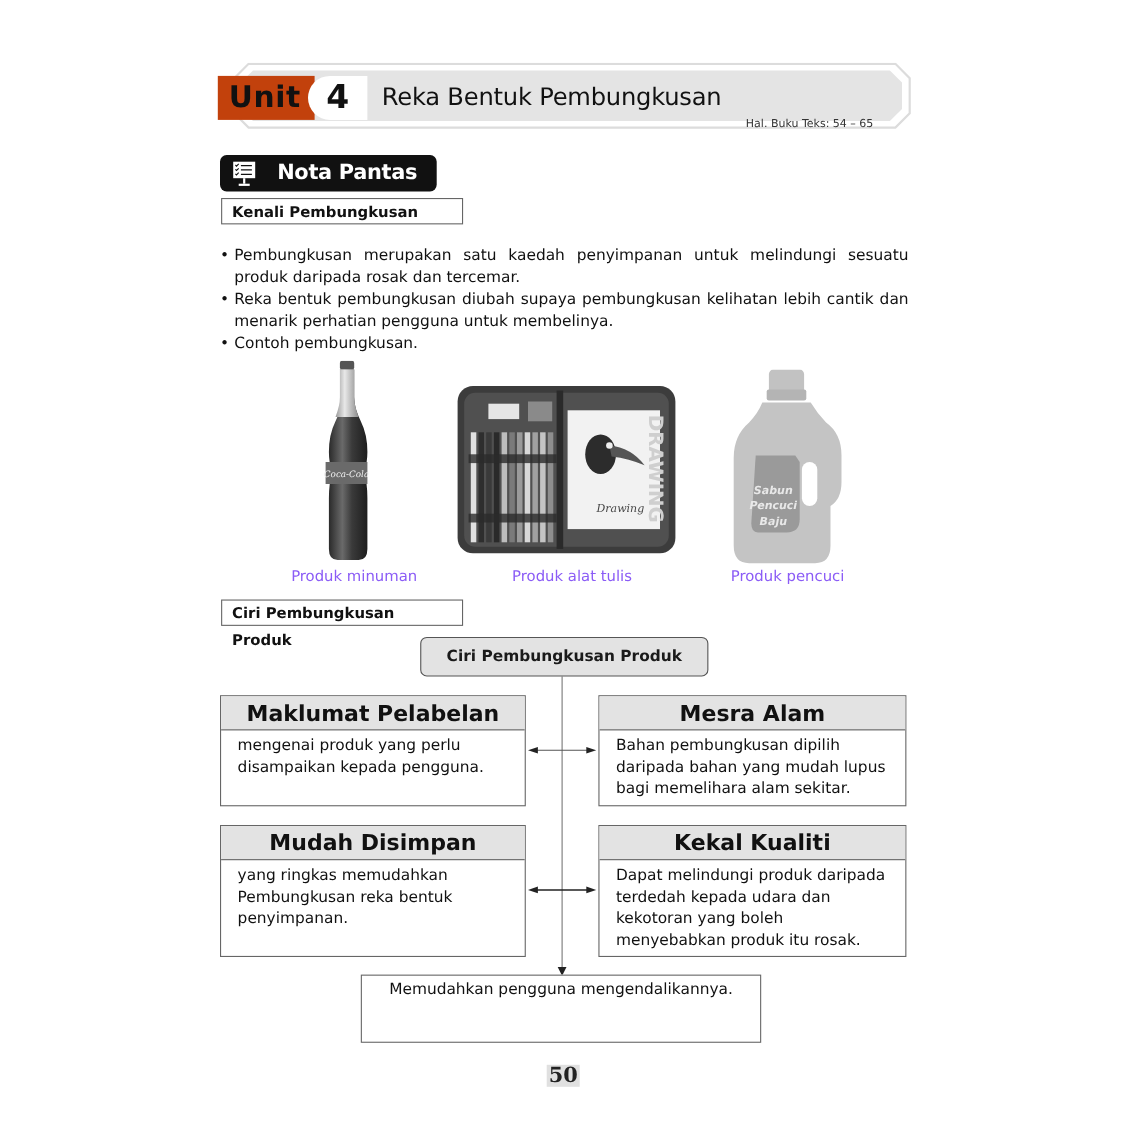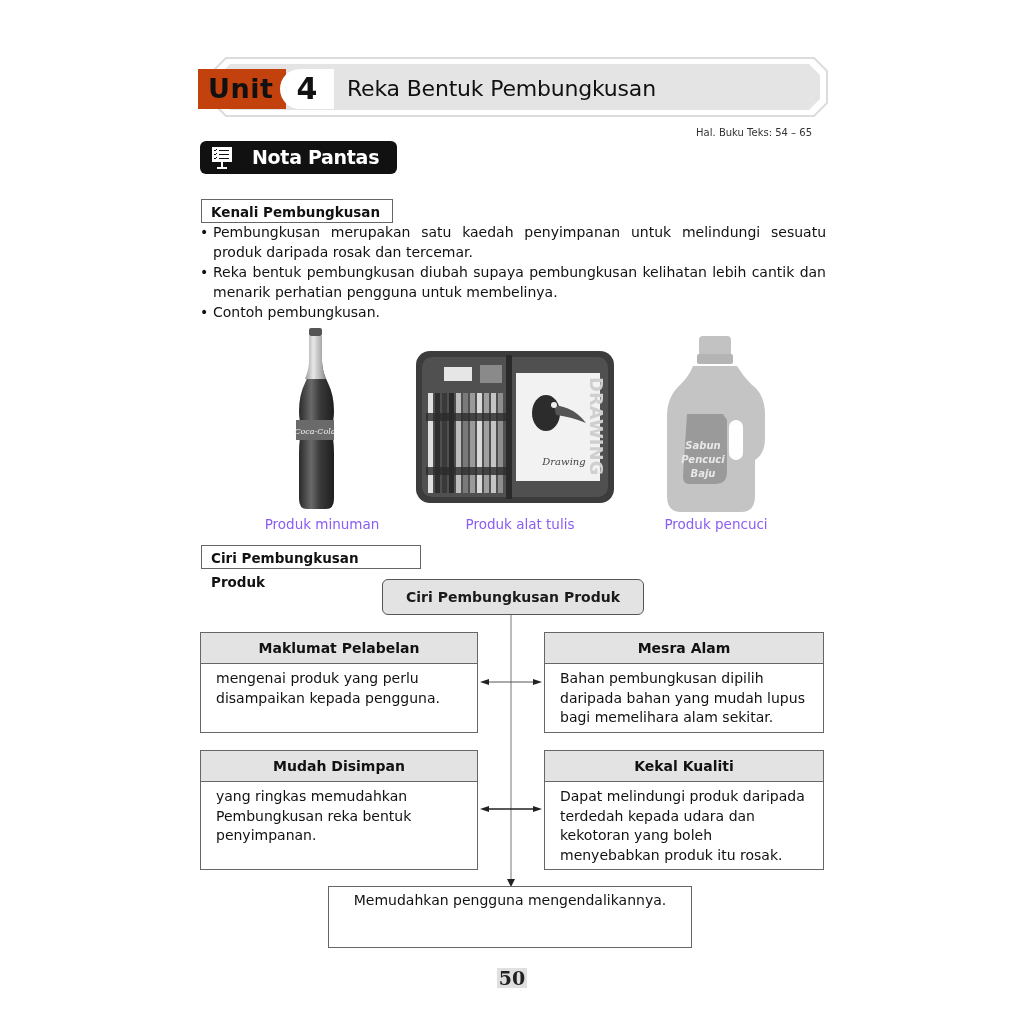--- a/index.html
+++ b/index.html
@@ -10,44 +10,44 @@
   
   .unit-frame { left: 196px; top: 57px; width: 632px; height: 60px; }
   .unit-frame svg { position: absolute; left: 0; top: 0; }
   .unit-word { left: 198px; top: 69px; width: 88px; height: 40px; background: #c2410c;
                font-family: "DejaVu Sans", sans-serif; font-weight: 900; font-size: 27px;
                line-height: 40px; padding-left: 10px; box-sizing: border-box; color: #111; letter-spacing: 0.5px; }
   .unit-num { left: 280px; top: 69px; width: 54px; height: 40px; background: #ffffff;
               border-radius: 20px 0 0 20px; font-weight: 900; font-size: 30px; line-height: 40px;
               text-align: center; color: #111; }
   .unit-title { left: 347px; top: 73px; font-size: 22px; line-height: 32px; color: #111; letter-spacing: -0.2px; }
-  .ref { left: 660px; top: 127px; width: 152px; text-align: right; font-size: 10px; color: #333; }
+  .ref { left: 660px; top: 107px; width: 152px; text-align: center; font-size: 10px; color: #333; }
 
   
   .nota { left: 200px; top: 141px; width: 197px; height: 33px; background: #111; border-radius: 6px; color: #fff; }
   .nota-icon { position: absolute; left: 10px; top: 5px; width: 24px; height: 24px; }
   .nota-label { position: absolute; left: 52px; top: 0; line-height: 33px; font-size: 19px; font-weight: bold; letter-spacing: -0.3px; }
 
   .section-box { border: 1px solid #666; background: #fff; font-size: 13.5px; font-weight: bold; color: #111;
                  padding: 0 9px; height: 24px; line-height: 24px; box-sizing: border-box; }
-  .sec1 { left: 201px; top: 199px; width: 192px; }
+  .sec1 { left: 201px; top: 180px; width: 220px; }
   .sec2 { left: 201px; top: 545px; width: 220px; }
 
   .bullets { left: 200px; top: 222px; width: 626px; font-size: 14px; line-height: 20px; color: #111; }
   .bullet { position: relative; padding-left: 13px; text-align: justify; text-align-last: left; }
   .bullet .dot { position: absolute; left: 0; top: 0; }
 
   .caption { font-size: 13.5px; color: #8b5cf6; text-align: center; }
 
   
   .top-box { left: 382px; top: 579px; width: 262px; height: 36px; background: #e3e3e3; border: 1px solid #555;
              border-radius: 6px; box-sizing: border-box; text-align: center; line-height: 34px; font-size: 14px; font-weight: bold; }
   .card { border: 1px solid #666; background: #fff; box-sizing: border-box; }
   .card-head { background: #e3e3e3; border-bottom: 1px solid #666; height: 30px; line-height: 30px; text-align: center;
-               font-size: 14px; font-weight: bold; color: #111; }
+               font-size: 20px; font-weight: bold; color: #111; }
   .card-body { padding: 5px 14px 0 15px; font-size: 14px; line-height: 19.5px; color: #111; }
   .c1 { left: 200px; top: 632px; width: 278px; height: 101px; }
   .c2 { left: 544px; top: 632px; width: 280px; height: 101px; }
   .c3 { left: 200px; top: 750px; width: 278px; height: 120px; }
   .c4 { left: 544px; top: 750px; width: 280px; height: 120px; }
   .c5 { left: 328px; top: 886px; width: 364px; height: 62px; }
   .c5 .card-body { text-align: center; padding: 4px 0 0 0; }
 
   .page-num { left: 497px; top: 968px; width: 30px; height: 20px; background: #e0e0e0; text-align: center;
               font-family: "DejaVu Serif", serif; font-weight: bold; font-size: 19px; line-height: 20px; color: #222; }

